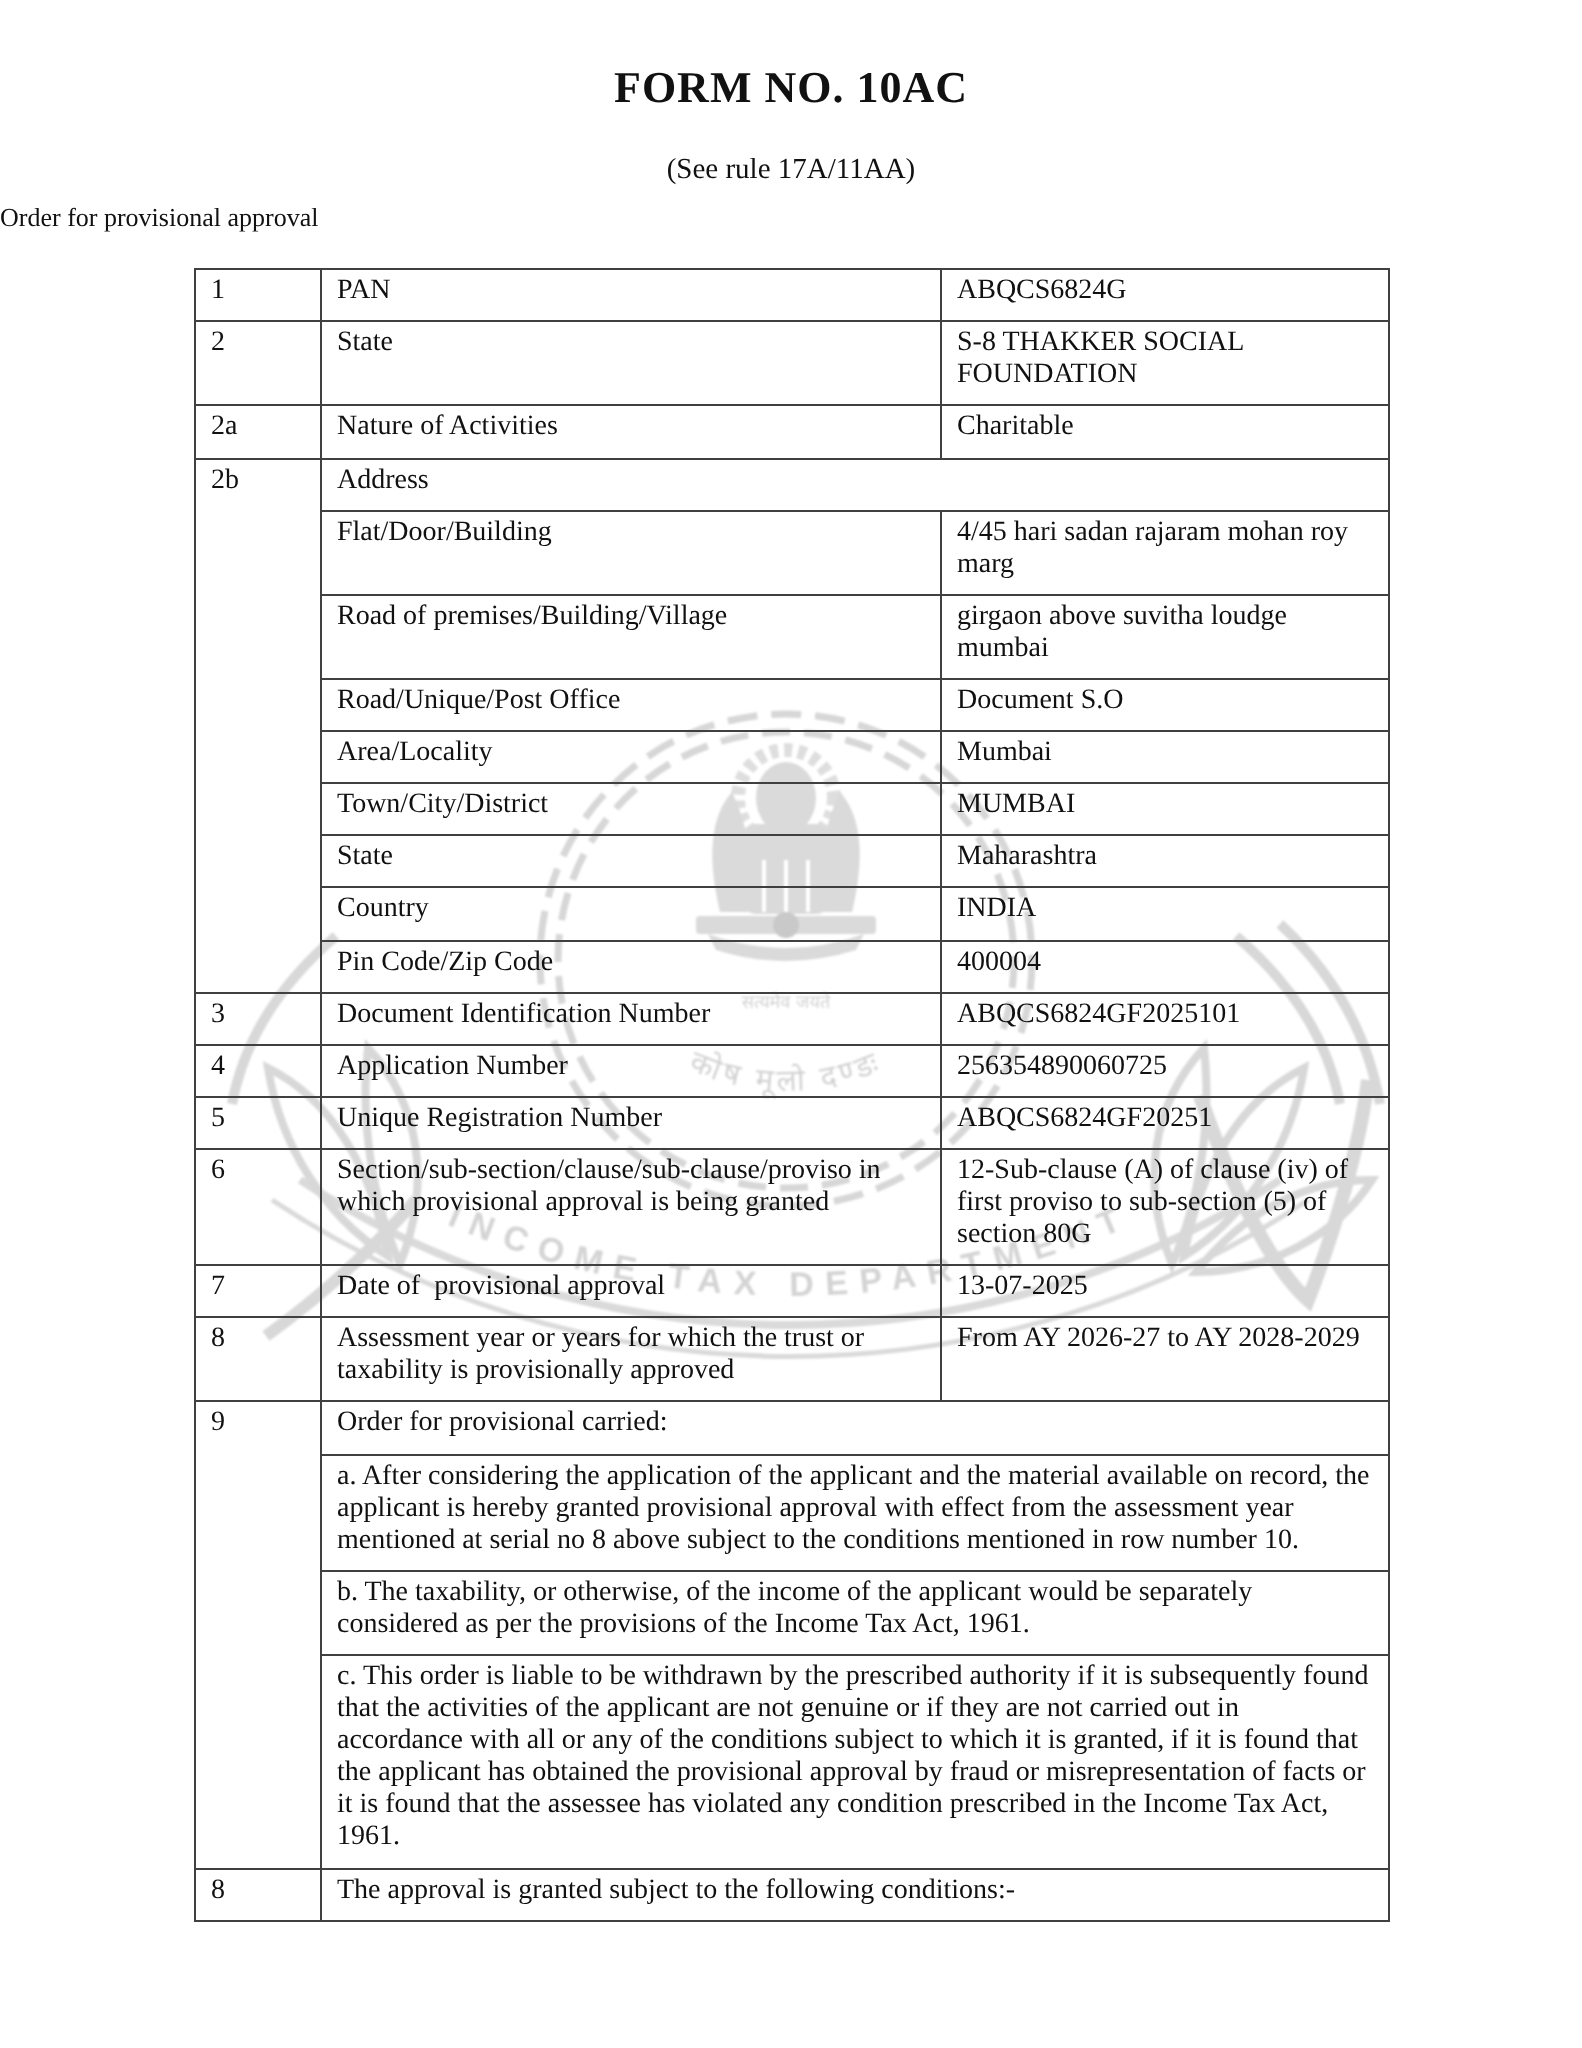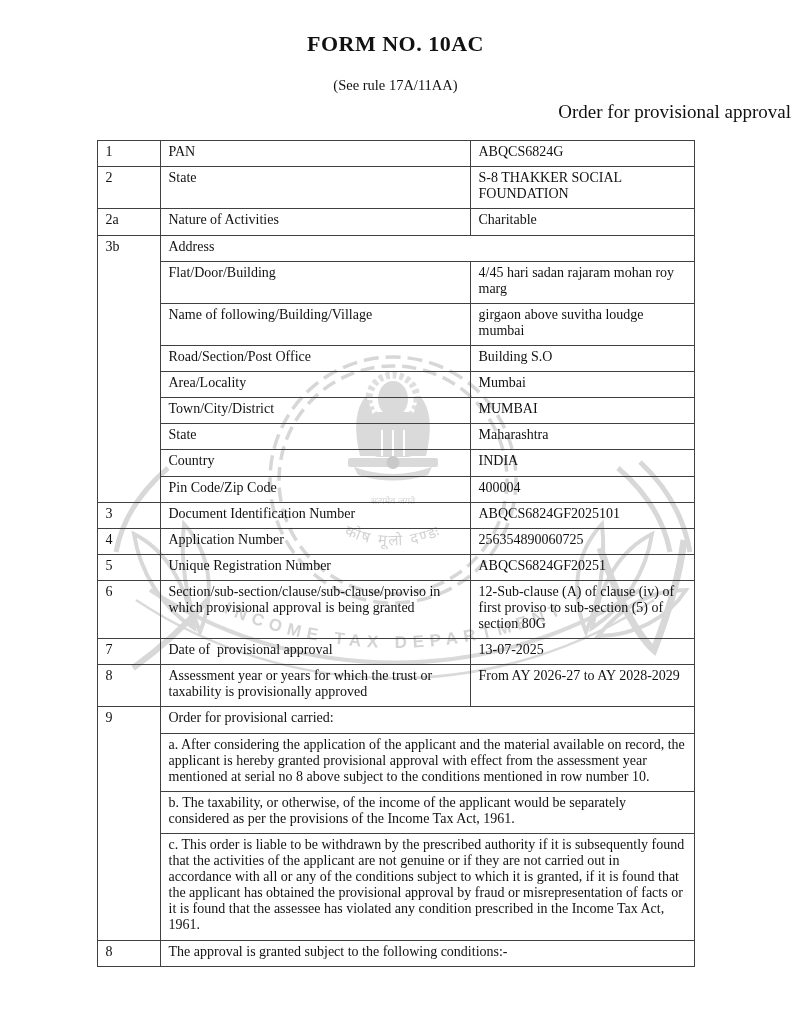--- a/index.html
+++ b/index.html
@@ -9,21 +9,21 @@
     color:#111111;
   }
   .page{position:relative;width:791px;height:1024px;overflow:hidden;background:#fff;}
   .watermark{position:absolute;left:0;top:0;z-index:0;filter:blur(0.4px);}
   .content{position:relative;z-index:1;}
   .title{
     text-align:center;font-size:22px;font-weight:bold;
     margin:32px 0 12px 0;line-height:1.1;letter-spacing:0.5px;
   }
   .rule-line{text-align:center;font-size:14.5px;margin-top:21px;}
-  .order-line{text-align:right;font-size:19px;margin-top:7px;}
+  .order-line{text-align:left;font-size:13px;margin-top:7px;}
   table.form{
     width:597px;margin:17px auto 0 auto;border-collapse:collapse;
     table-layout:fixed;font-size:14px;background:transparent;
   }
   table.form td{
     border:1px solid #404040;
     padding:3px 8px 6px 8px;
     vertical-align:top;
     line-height:1.15;
     white-space:pre-wrap;
@@ -113,34 +113,34 @@
           <td class="num">2</td>
           <td>State</td>
           <td>S-8 THAKKER SOCIAL FOUNDATION</td>
         </tr>
         <tr>
           <td class="num">2a</td>
           <td>Nature of Activities</td>
           <td>Charitable</td>
         </tr>
         <tr>
-          <td class="num" rowspan="9">3b</td>
+          <td class="num" rowspan="9">2b</td>
           <td colspan="2">Address</td>
         </tr>
         <tr>
           <td>Flat/Door/Building</td>
           <td>4/45 hari sadan rajaram mohan roy marg</td>
         </tr>
         <tr>
-          <td>Name of following/Building/Village</td>
+          <td>Road of premises/Building/Village</td>
           <td>girgaon above suvitha loudge mumbai</td>
         </tr>
         <tr>
-          <td>Road/Section/Post Office</td>
-          <td>Building S.O</td>
+          <td>Road/Unique/Post Office</td>
+          <td>Document S.O</td>
         </tr>
         <tr>
           <td>Area/Locality</td>
           <td>Mumbai</td>
         </tr>
         <tr>
           <td>Town/City/District</td>
           <td>MUMBAI</td>
         </tr>
         <tr>

